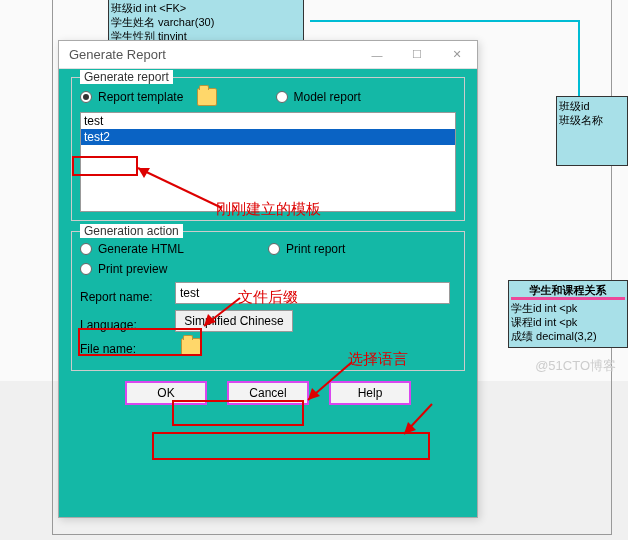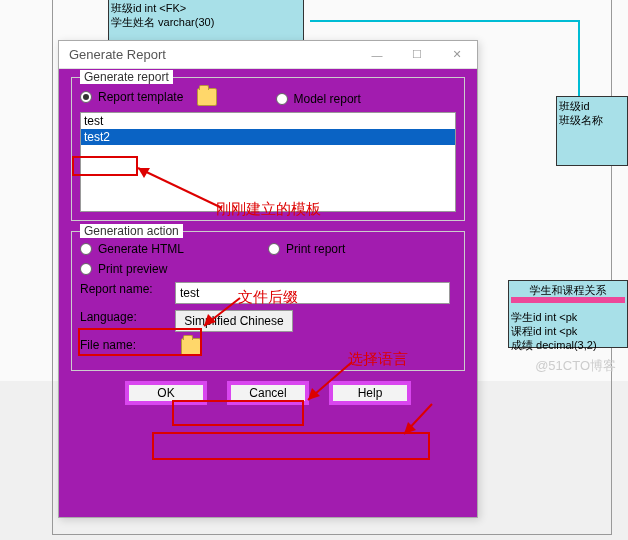--- a/index.html
+++ b/index.html
@@ -2,63 +2,64 @@
 <html><head>
 <meta charset="utf-8">
 <style>
 *{margin:0;padding:0;box-sizing:border-box;font-family:"Microsoft YaHei",Tahoma,Arial,sans-serif}
 body{background:#f0f0f0;width:628px;height:540px;overflow:hidden;position:relative;font-size:12px}
 .bg{position:absolute;top:0;left:0;width:628px;height:381px;background:#fafafa}
 .db-box{position:absolute;background:#a8e0e8;border:1px solid #333;font-size:11px;line-height:14px;padding:2px}
 .db1{left:108px;top:-2px;width:196px;height:45px}
 .db2{left:556px;top:96px;width:72px;height:70px}
 .db3{left:508px;top:280px;width:120px;height:68px}
-.db-hdr{font-weight:normal;text-align:center;border-bottom:6px solid #ec4899;margin-bottom:7px}
+.db-hdr{font-weight:bold;text-align:center;border-bottom:3px solid #ec4899;margin-bottom:1px}
 .arrow-cyan{position:absolute;background:#00bcd4}
 .ac1{left:310px;top:20px;width:270px;height:2px}
 .ac1b{left:578px;top:20px;width:2px;height:78px}
 .ac1b:after{content:"";position:absolute;bottom:-6px;left:-3px;border-left:4px solid transparent;border-right:4px solid transparent;border-top:7px solid #00bcd4}
 .border-frame{position:absolute;left:52px;top:-10px;width:560px;height:545px;border:1px solid #999;background:transparent}
-.dialog{position:absolute;left:58px;top:40px;width:420px;height:478px;background:#a21caf;border:1px solid #aaa;box-shadow:2px 2px 8px rgba(0,0,0,.15)}
+.dialog{position:absolute;left:58px;top:40px;width:420px;height:478px;background:#14b8a6;border:1px solid #aaa;box-shadow:2px 2px 8px rgba(0,0,0,.15)}
 .titlebar{height:28px;background:#fff;display:flex;align-items:center;padding-left:10px;color:#555;font-size:13px;border-bottom:1px solid #e0e0e0}
 .titlebar .spacer{flex:1}
 .tb-btn{width:40px;height:28px;display:flex;align-items:center;justify-content:center;color:#999;font-size:11px}
 .client{padding:8px 12px}
 .groupbox{border:1px solid #ccc;padding:10px 8px 8px;margin-bottom:10px;position:relative}
 .groupbox legend{position:absolute;top:-8px;left:8px;background:#fff;padding:0 4px;font-size:12px;color:#333}
-.row{display:flex;align-items:flex-end;margin-bottom:6px}
+.row{display:flex;align-items:center;margin-bottom:6px}
 .radio{width:12px;height:12px;border:1px solid #666;border-radius:50%;margin-right:6px;display:inline-flex;align-items:center;justify-content:center;background:#fff}
 .radio.sel:after{content:"";width:6px;height:6px;border-radius:50%;background:#333}
 .folder{width:20px;height:18px;background:#ffd76a;border:1px solid #b8943a;border-radius:2px;margin-left:14px;position:relative}
 .folder:before{content:"";position:absolute;top:-4px;left:1px;width:8px;height:4px;background:#ffd76a;border:1px solid #b8943a;border-bottom:none;border-radius:2px 2px 0 0}
 .listbox{border:1px solid #999;height:100px;background:#fff;overflow:hidden}
 .li{padding:1px 3px;font-size:12px}
 .li.sel{background:#0a63c4;color:#fff}
-.gen-row{display:flex;align-items:flex-start;margin-bottom:6px}
+.gen-row{display:flex;align-items:flex-end;margin-bottom:6px}
 .gen-col{width:50%}
 .lbl{display:inline-block;width:95px}
 .txt{border:1px solid #999;height:22px;padding:1px 4px;font-size:12px;background:#fff}
 .rn{width:275px}
 .lang{width:118px;background:#f0f0f0;text-align:center}
 .fn{width:250px}
 .btnbar{display:flex;justify-content:center;gap:20px;margin-top:6px}
-.btn{width:82px;height:24px;border:4px solid #d946ef;background:#f3f3f3;font-size:12px}
+.btn{width:82px;height:24px;border:2px solid #d946ef;background:#f3f3f3;font-size:12px}
 .anno{position:absolute;color:#d00;font-size:15px;font-family:SimSun,serif;pointer-events:none}
 .redbox{position:absolute;border:2px solid #d00;pointer-events:none}
 .redarrow{position:absolute;pointer-events:none}
 .watermark{position:absolute;right:12px;bottom:6px;color:#ccc;font-size:13px}
 </style>
 </head>
 <body>
 
 <div class="bg">
   <div class="border-frame"></div>
   <div class="db-box db1">
     <div>班级id            int                       &lt;FK&gt;</div>
     <div>学生姓名          varchar(30)</div>
+    <div>学生性别          tinyint</div>
   </div>
   <div class="arrow-cyan ac1"></div>
   <div class="arrow-cyan ac1b"></div>
   <div class="db-box db2">
     <div>班级id</div>
     <div>班级名称</div>
   </div>
   <div class="db-box db3">
     <div class="db-hdr">学生和课程关系</div>
     <div>学生id    int           &lt;pk</div>

